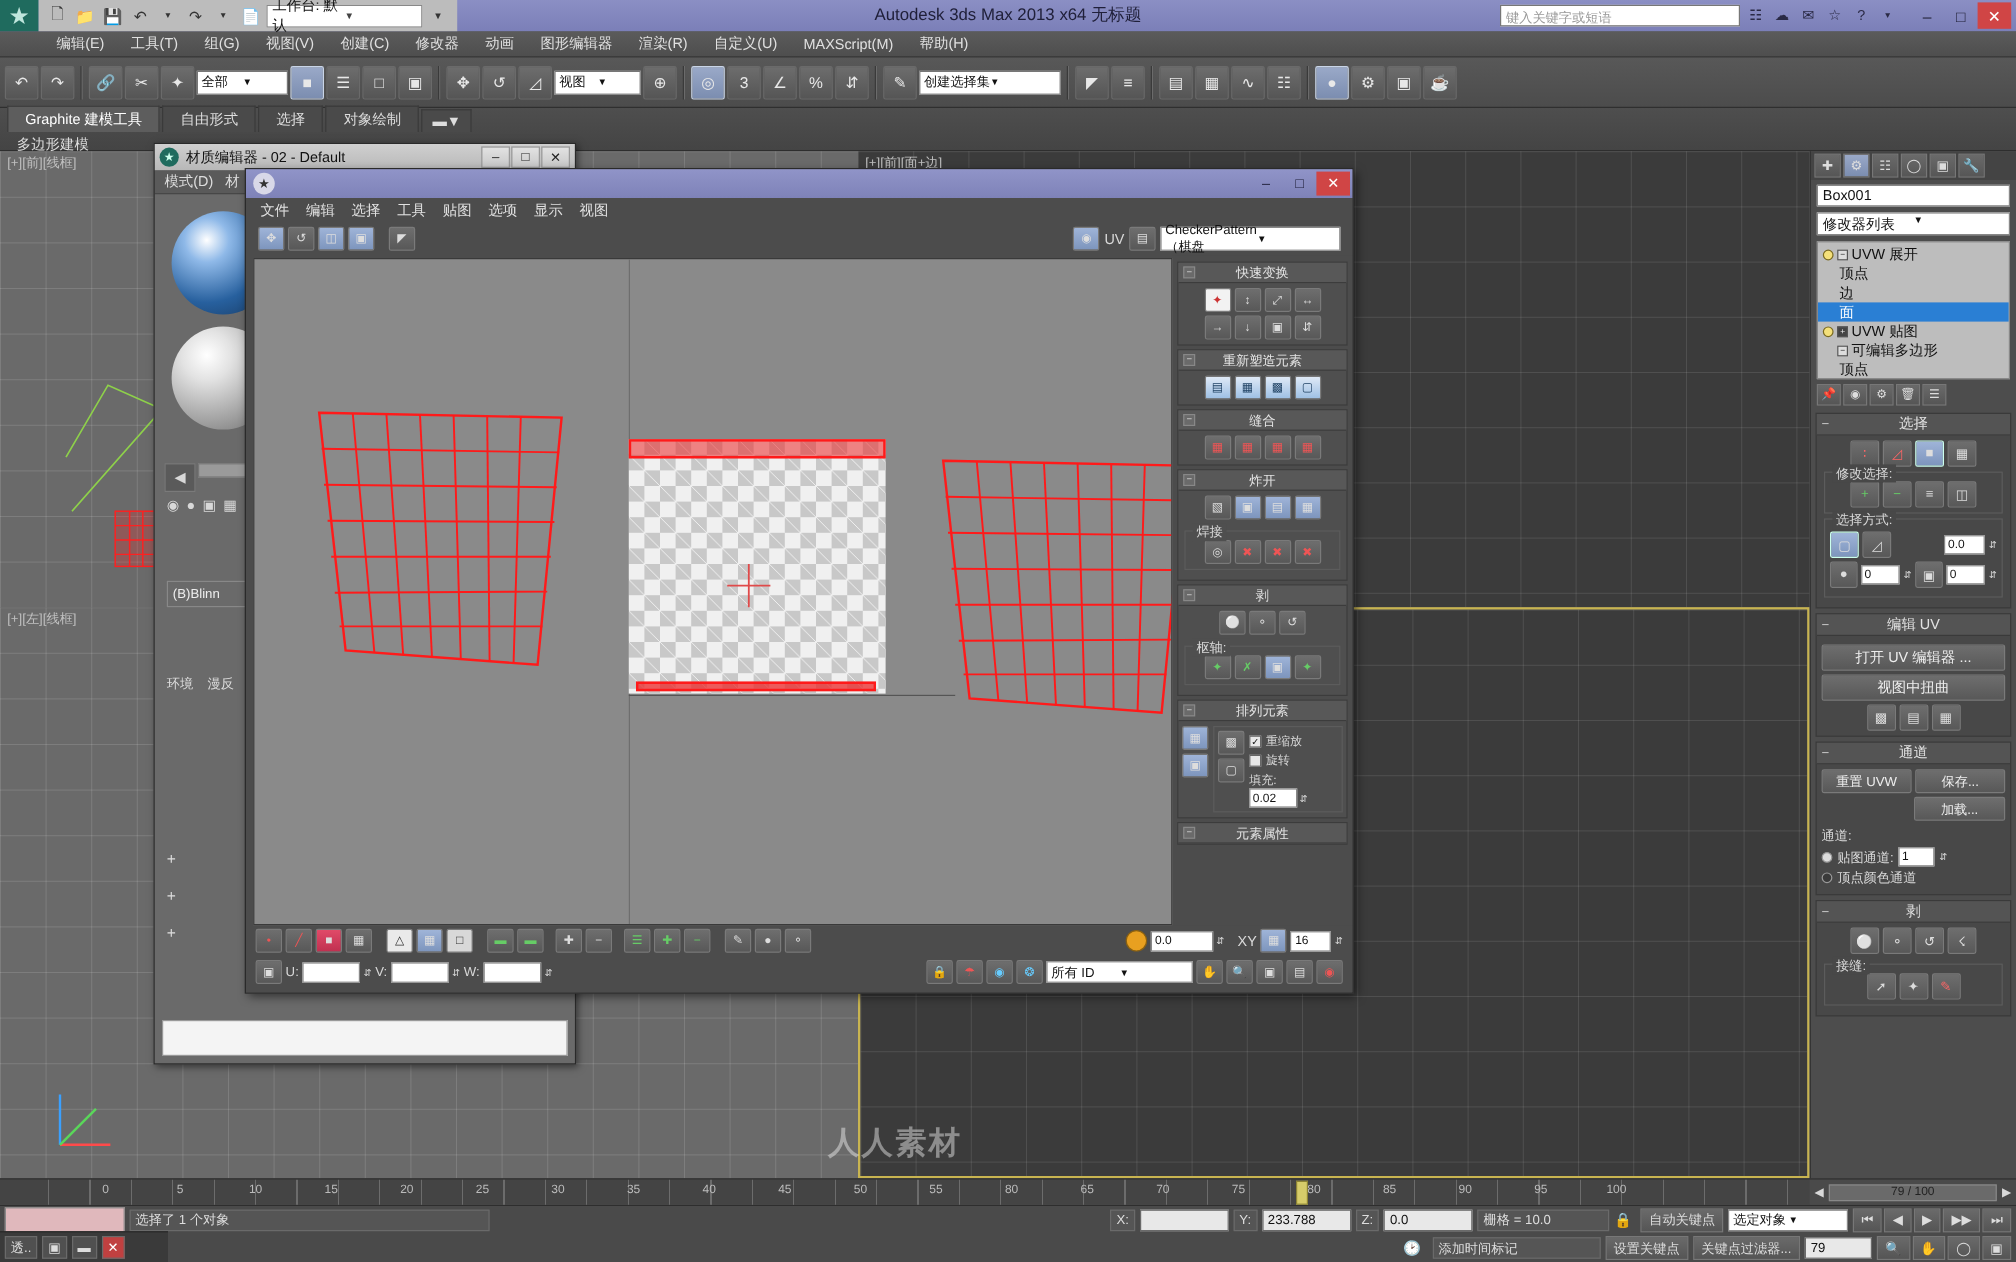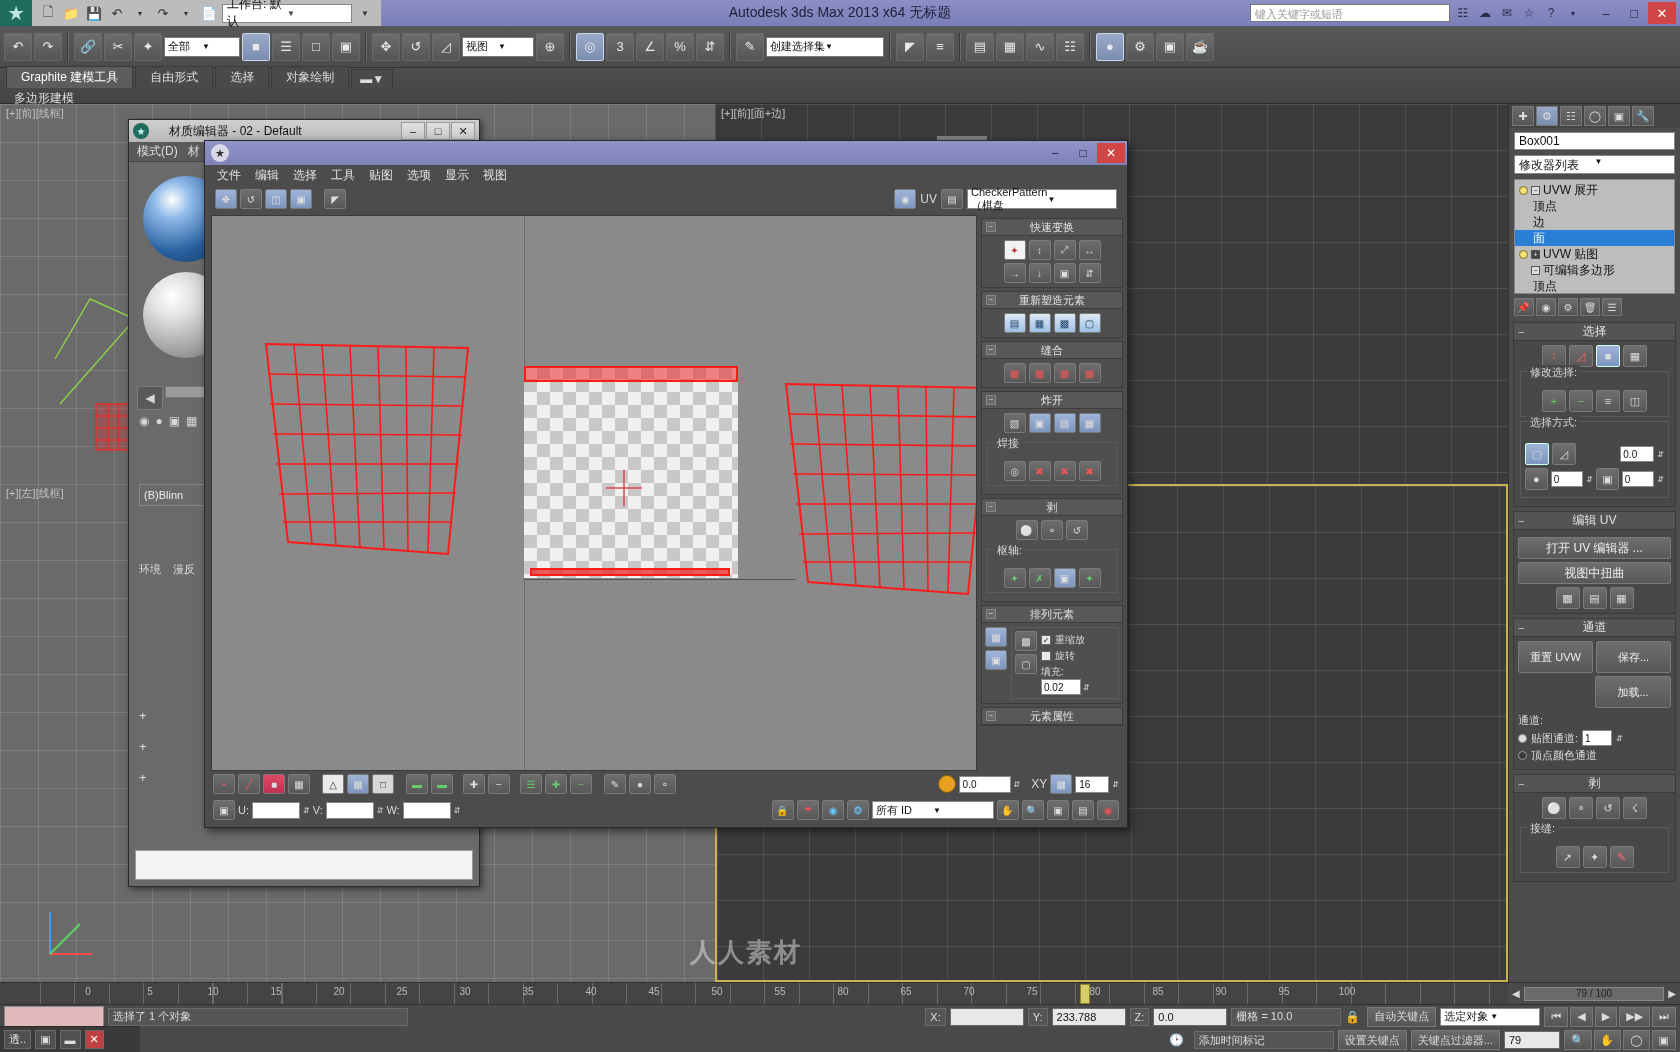--- a/index.html
+++ b/index.html
@@ -138,30 +138,30 @@
   .indent { padding-left: 18px; }
   .stackbtns { display:flex; gap:2px; padding: 2px 5px; }
   .sbtn { width:20px;height:18px;background:linear-gradient(#6a6a6a,#555);border:1px solid #777;
           display:flex;align-items:center;justify-content:center;font-size:10px;color:#ddd;}
 
   .rollout { margin: 4px 4px 0 4px; background:#484848; border:1px solid #3a3a3a; }
   .ro-head { height: 18px; background:#545454; display:flex; align-items:center; justify-content:center;
              position:relative; font-size: 12px; color:#e2e2e2; border-bottom:1px solid #3a3a3a;}
   .ro-head .minus { position:absolute; left:4px; font-size:11px; color:#ccc;}
   .ro-body { padding: 4px; }
-  .grp { border:1px solid #5c5c5c; margin: 4px 2px; padding: 18px 4px 4px 4px; position:relative; }
+  .grp { border:1px solid #5c5c5c; margin: 4px 2px; padding: 7px 4px 4px 4px; position:relative; }
   .grp > .gl { position:absolute; top:-7px; left:6px; background:#484848; padding:0 3px; font-size:11px;}
   .btnrow { display:flex; gap:3px; justify-content:center; flex-wrap:wrap; }
   .ibtn { width:24px;height:22px;background:linear-gradient(#6e6e6e,#585858);border:1px solid #7a7a7a;
           display:flex;align-items:center;justify-content:center;font-size:11px;color:#ddd;border-radius:2px;}
   .ibtn.on { background: linear-gradient(#9fb4d8,#7d95bd); border-color:#cfe; }
   .wbtn2 { width: 100%; height: 22px; background: linear-gradient(#6e6e6e,#585858);
            border:1px solid #7a7a7a; display:flex;align-items:center;justify-content:center;
            font-size:12px; color:#eee; margin: 3px 0; border-radius:2px;}
-  .halfbtn { flex:1; height:32px; background:linear-gradient(#6e6e6e,#585858); border:1px solid #7a7a7a;
+  .halfbtn { flex:1; height:20px; background:linear-gradient(#6e6e6e,#585858); border:1px solid #7a7a7a;
              display:flex;align-items:center;justify-content:center; font-size:11px;color:#eee;border-radius:2px;}
   .radio { display:flex; align-items:center; gap:4px; font-size:11px; margin: 2px 0;}
   .rdot { width:9px;height:9px;border-radius:50%;border:1px solid #999;background:#3a3a3a; flex:0 0 9px;}
   .rdot.on { background:#ddd; }
   .spin { background:#fff;color:#111;border:1px solid #888;height:16px;width:34px;
           font-size:10px;padding:0 2px; display:flex;align-items:center;}
   .smallrow { display:flex;align-items:center;gap:3px; font-size:11px; margin:3px 0;}
 
   
   .timeline { height: 22px; background:#4a4a4a; display:flex; align-items:center;
@@ -185,21 +185,21 @@
   .pinkblock { width: 100px; height: 22px; background:#e0b8bc; border:1px solid #888; }
 
   
   .matedit {
     position:absolute; left:128px; top:119px; width: 352px; height: 768px;
     background:#5a5a5a; border:1px solid #2a2a2a; box-shadow: 2px 2px 6px rgba(0,0,0,.5);
     display:flex; flex-direction:column; z-index: 30;
   }
   .me-title { height: 22px; background: linear-gradient(#cfcfcf,#b8b8b8); display:flex; align-items:center;
               padding: 0 4px; color:#111; font-size:12px; }
-  .me-title .tt { flex:1; padding-left: 20px;}
+  .me-title .tt { flex:1; padding-left: 6px;}
   .me-btns { display:flex; }
   .me-b { width: 24px; height: 18px; background: linear-gradient(#e2e2e2,#c8c8c8); border:1px solid #999;
           display:flex;align-items:center;justify-content:center; font-size:11px; color:#222; margin-left:1px;}
   .me-b.close { background: linear-gradient(#e2e2e2,#c8c8c8); }
   .me-menu { height: 20px; background:#5a5a5a; display:flex; align-items:center; gap:10px;
              padding-left: 8px; font-size:12px; color:#ddd; border-bottom:1px solid #444;}
   .me-body { flex:1; display:flex; position:relative; }
   .me-slots { width: 100%; background:#6a6a6a; position:relative; }
   .sphere { width: 86px; height: 86px; border-radius: 50%; position:absolute; }
   .sph-blue { background: radial-gradient(circle at 34% 28%, #fff 0%, #8fb9e8 22%, #27609e 62%, #16365c 100%); }
@@ -299,20 +299,34 @@
       <div class="tb-icon">?</div>
       <div class="tb-icon" style="font-size:7px">▼</div>
       <div class="wbtns">
         <div class="wbtn">–</div>
         <div class="wbtn">□</div>
         <div class="wbtn close">✕</div>
       </div>
     </div>
   </div>
 
+  <div class="menubar">
+    <div class="mi">编辑(E)</div>
+    <div class="mi">工具(T)</div>
+    <div class="mi">组(G)</div>
+    <div class="mi">视图(V)</div>
+    <div class="mi">创建(C)</div>
+    <div class="mi">修改器</div>
+    <div class="mi">动画</div>
+    <div class="mi">图形编辑器</div>
+    <div class="mi">渲染(R)</div>
+    <div class="mi">自定义(U)</div>
+    <div class="mi">MAXScript(M)</div>
+    <div class="mi">帮助(H)</div>
+  </div>
 
   <div class="maintoolbar">
     <div class="tbtn">↶</div>
     <div class="tbtn">↷</div>
     <div class="tsep"></div>
     <div class="tbtn">🔗</div>
     <div class="tbtn">✂</div>
     <div class="tbtn">✦</div>
     <div class="tcombo" style="width:76px">
       <span>全部</span>

